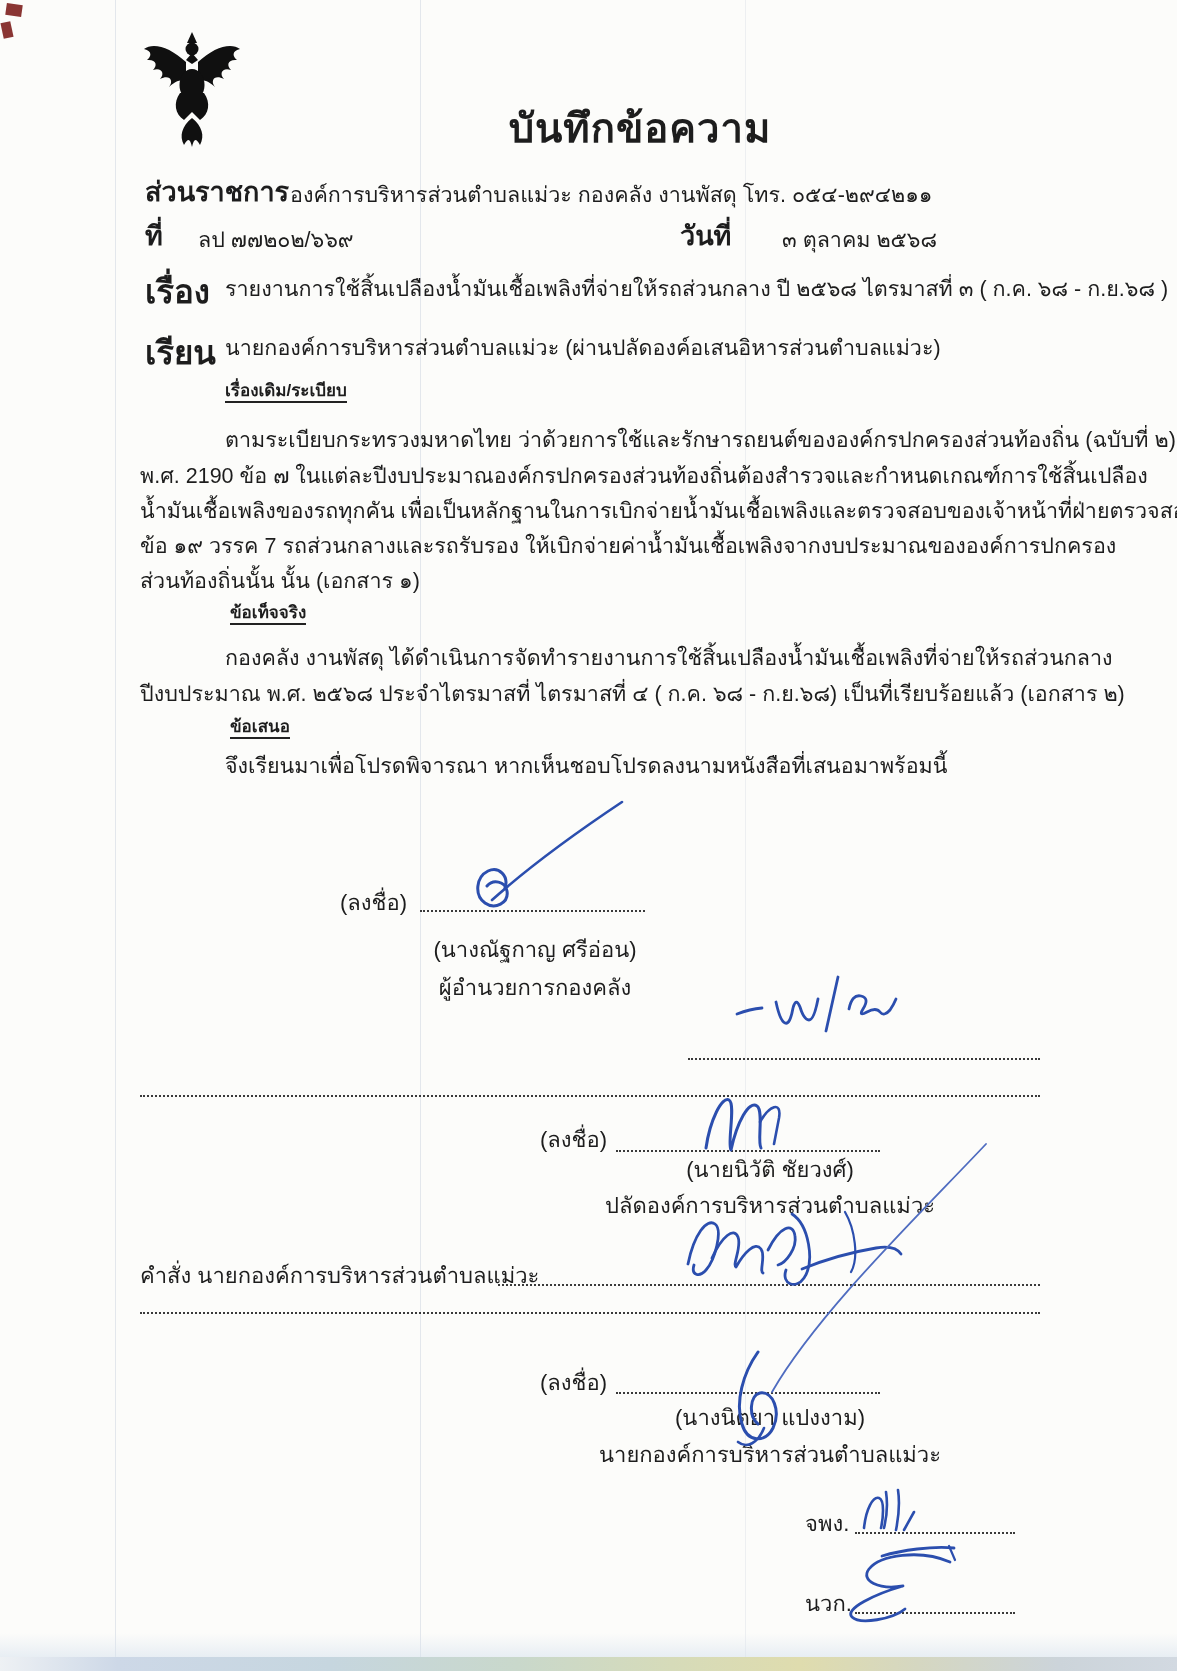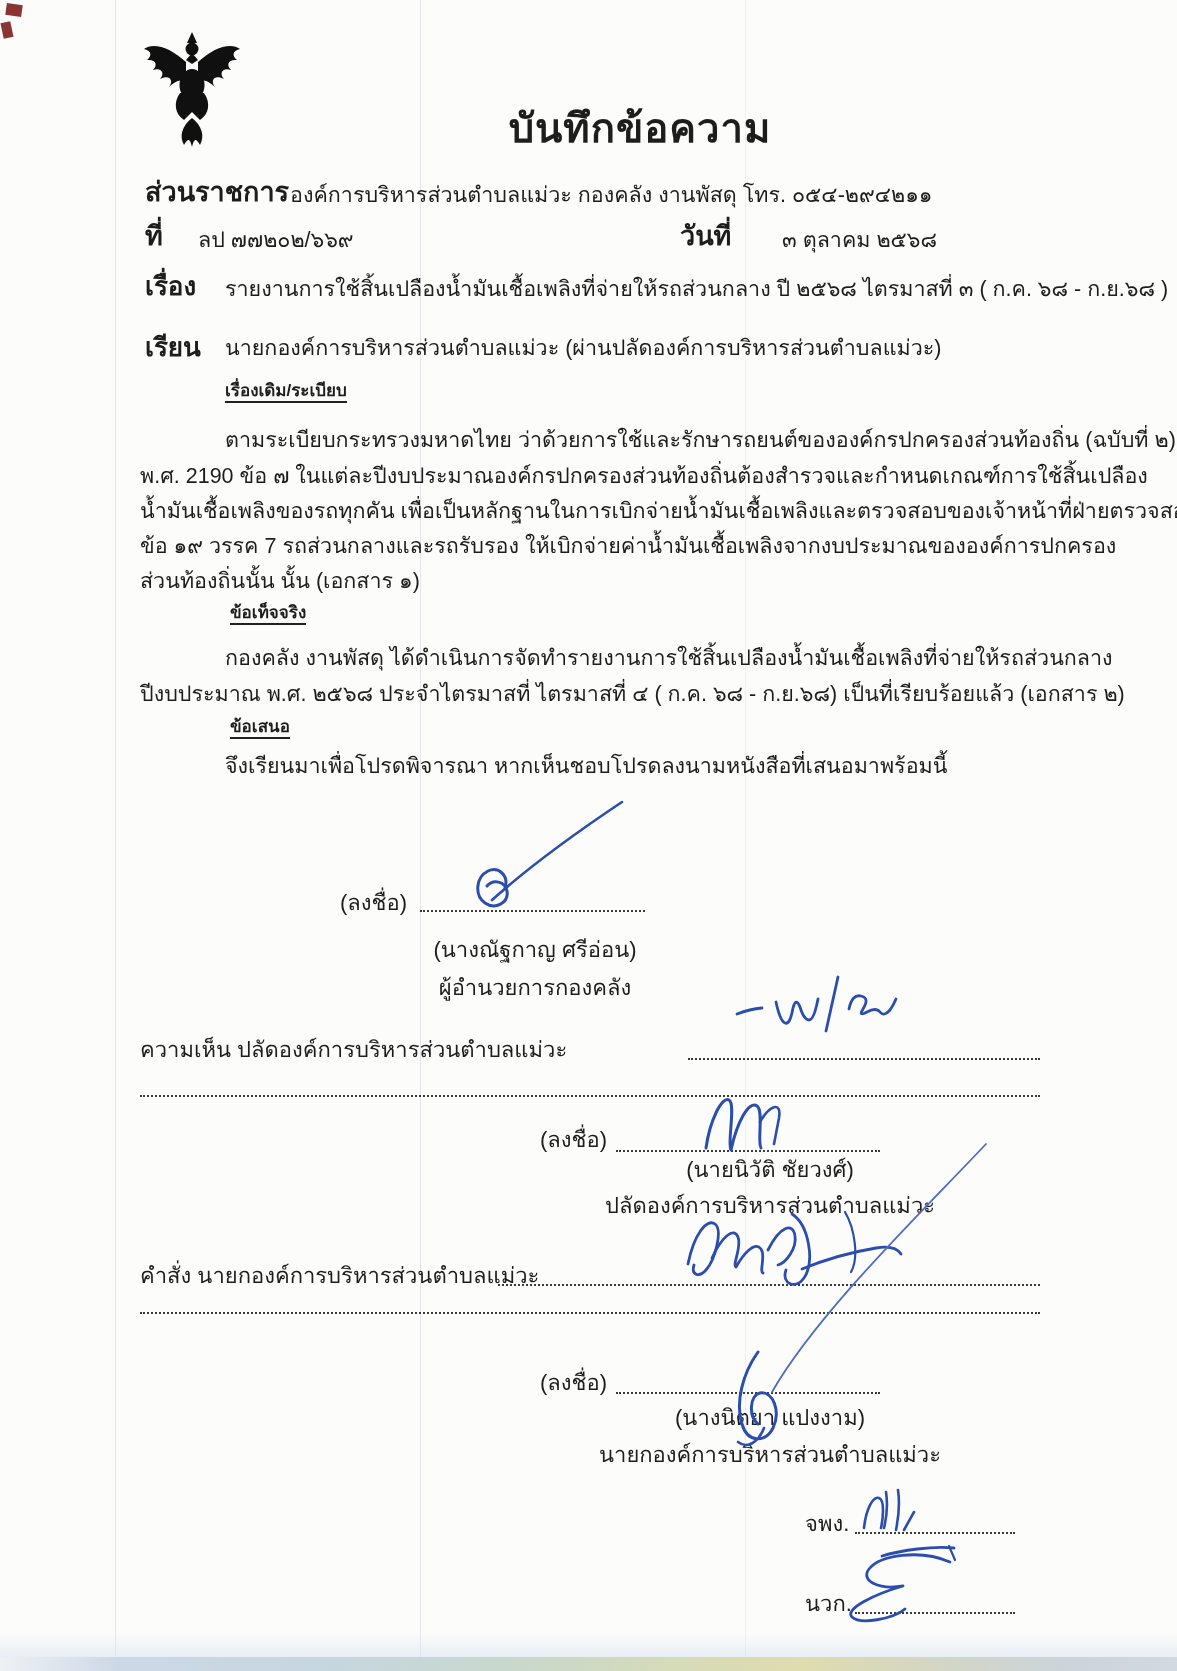--- a/index.html
+++ b/index.html
@@ -3,21 +3,21 @@
 <meta charset="utf-8">
 <style>
   html,body{margin:0;padding:0;background:#e9e9e9;}
   .page{
     position:relative;width:1177px;height:1671px;margin:0 auto;
     background:#fcfcfa;overflow:hidden;
     font-family:"Liberation Sans","DejaVu Sans",sans-serif;
     color:#1d1d1d;
   }
   .abs{position:absolute;white-space:nowrap;}
-  .lbl{font-weight:bold;font-size:26px;}
+  .lbl{font-weight:bold;font-size:33px;}
   .lbl-lg{font-weight:bold;font-size:27px;}
   .txt{font-size:21.5px;}
   .title{font-weight:bold;font-size:40px;letter-spacing:1px;}
   .h-section{font-weight:bold;font-size:17px;border-bottom:2.5px solid #222;padding-bottom:1px;}
   .dots{position:absolute;border-bottom:2.6px dotted #3a3a3a;height:0;}
   .center{text-align:center;}
   .sig-name{font-size:22px;}
   .scanline{position:absolute;top:0;bottom:0;width:1px;background:rgba(140,160,185,.22);}
   .redmark{position:absolute;background:#7d1f1d;opacity:.9;}
   .bottom-fade{position:absolute;left:0;right:0;bottom:14px;height:24px;
@@ -58,21 +58,21 @@
 
   <div class="abs lbl-lg" style="left:145px;top:214px">ที่</div>
   <div class="abs txt" style="left:198px;top:222px">ลป ๗๗๒๐๒/๖๖๙</div>
   <div class="abs lbl-lg" style="left:680px;top:214px">วันที่</div>
   <div class="abs txt" style="left:782px;top:222px">๓ ตุลาคม ๒๕๖๘</div>
 
   <div class="abs lbl" style="left:145px;top:265px">เรื่อง</div>
   <div class="abs txt" style="left:225px;top:271px">รายงานการใช้สิ้นเปลืองน้ำมันเชื้อเพลิงที่จ่ายให้รถส่วนกลาง ปี ๒๕๖๘ ไตรมาสที่ ๓  ( ก.ค. ๖๘ - ก.ย.๖๘ )</div>
 
   <div class="abs lbl" style="left:145px;top:326px">เรียน</div>
-  <div class="abs txt" style="left:225px;top:330px">นายกองค์การบริหารส่วนตำบลแม่วะ (ผ่านปลัดองค์การบริหารส่วนตำบลแม่วะ)</div>
+  <div class="abs txt" style="left:225px;top:330px">นายกองค์การบริหารส่วนตำบลแม่วะ (ผ่านปลัดองค์อเสนอิหารส่วนตำบลแม่วะ)</div>
 
   <div class="abs" style="left:225px;top:376px">
     <span class="h-section">เรื่องเดิม/ระเบียบ</span>
   </div>
   <div class="abs txt" style="left:225px;top:422px">ตามระเบียบกระทรวงมหาดไทย ว่าด้วยการใช้และรักษารถยนต์ขององค์กรปกครองส่วนท้องถิ่น (ฉบับที่ ๒)</div>
   <div class="abs txt" style="left:140px;top:458px">พ.ศ. 2190 ข้อ ๗ ในแต่ละปีงบประมาณองค์กรปกครองส่วนท้องถิ่นต้องสำรวจและกำหนดเกณฑ์การใช้สิ้นเปลือง</div>
   <div class="abs txt" style="left:140px;top:493px">น้ำมันเชื้อเพลิงของรถทุกคัน เพื่อเป็นหลักฐานในการเบิกจ่ายน้ำมันเชื้อเพลิงและตรวจสอบของเจ้าหน้าที่ฝ่ายตรวจสอบ,</div>
   <div class="abs txt" style="left:140px;top:528px">ข้อ ๑๙ วรรค 7 รถส่วนกลางและรถรับรอง ให้เบิกจ่ายค่าน้ำมันเชื้อเพลิงจากงบประมาณขององค์การปกครอง</div>
   <div class="abs txt" style="left:140px;top:563px">ส่วนท้องถิ่นนั้น นั้น (เอกสาร ๑)</div>
 
@@ -85,21 +85,20 @@
   <div class="abs" style="left:230px;top:712px">
     <span class="h-section">ข้อเสนอ</span>
   </div>
   <div class="abs txt" style="left:225px;top:748px">จึงเรียนมาเพื่อโปรดพิจารณา หากเห็นชอบโปรดลงนามหนังสือที่เสนอมาพร้อมนี้</div>
 
   <div class="abs sig-name" style="left:340px;top:885px">(ลงชื่อ)</div>
   <div class="dots" style="left:420px;top:910px;width:225px"></div>
   <div class="abs sig-name center" style="left:370px;top:932px;width:330px">(นางณัฐกาญ  ศรีอ่อน)</div>
   <div class="abs sig-name center" style="left:370px;top:970px;width:330px">ผู้อำนวยการกองคลัง</div>
 
-  <div class="abs sig-name" style="left:140px;top:1032px">ความเห็น ปลัดองค์การบริหารส่วนตำบลแม่วะ</div>
   <div class="dots" style="left:688px;top:1058px;width:352px"></div>
   <div class="dots" style="left:140px;top:1095px;width:900px"></div>
 
   <div class="abs sig-name" style="left:540px;top:1122px">(ลงชื่อ)</div>
   <div class="dots" style="left:616px;top:1150px;width:264px"></div>
   <div class="abs sig-name center" style="left:600px;top:1152px;width:340px">(นายนิวัติ  ชัยวงศ์)</div>
   <div class="abs sig-name center" style="left:570px;top:1188px;width:400px">ปลัดองค์การบริหารส่วนตำบลแม่วะ</div>
 
   <div class="abs sig-name" style="left:140px;top:1258px">คำสั่ง นายกองค์การบริหารส่วนตำบลแม่วะ</div>
   <div class="dots" style="left:498px;top:1284px;width:542px"></div>

